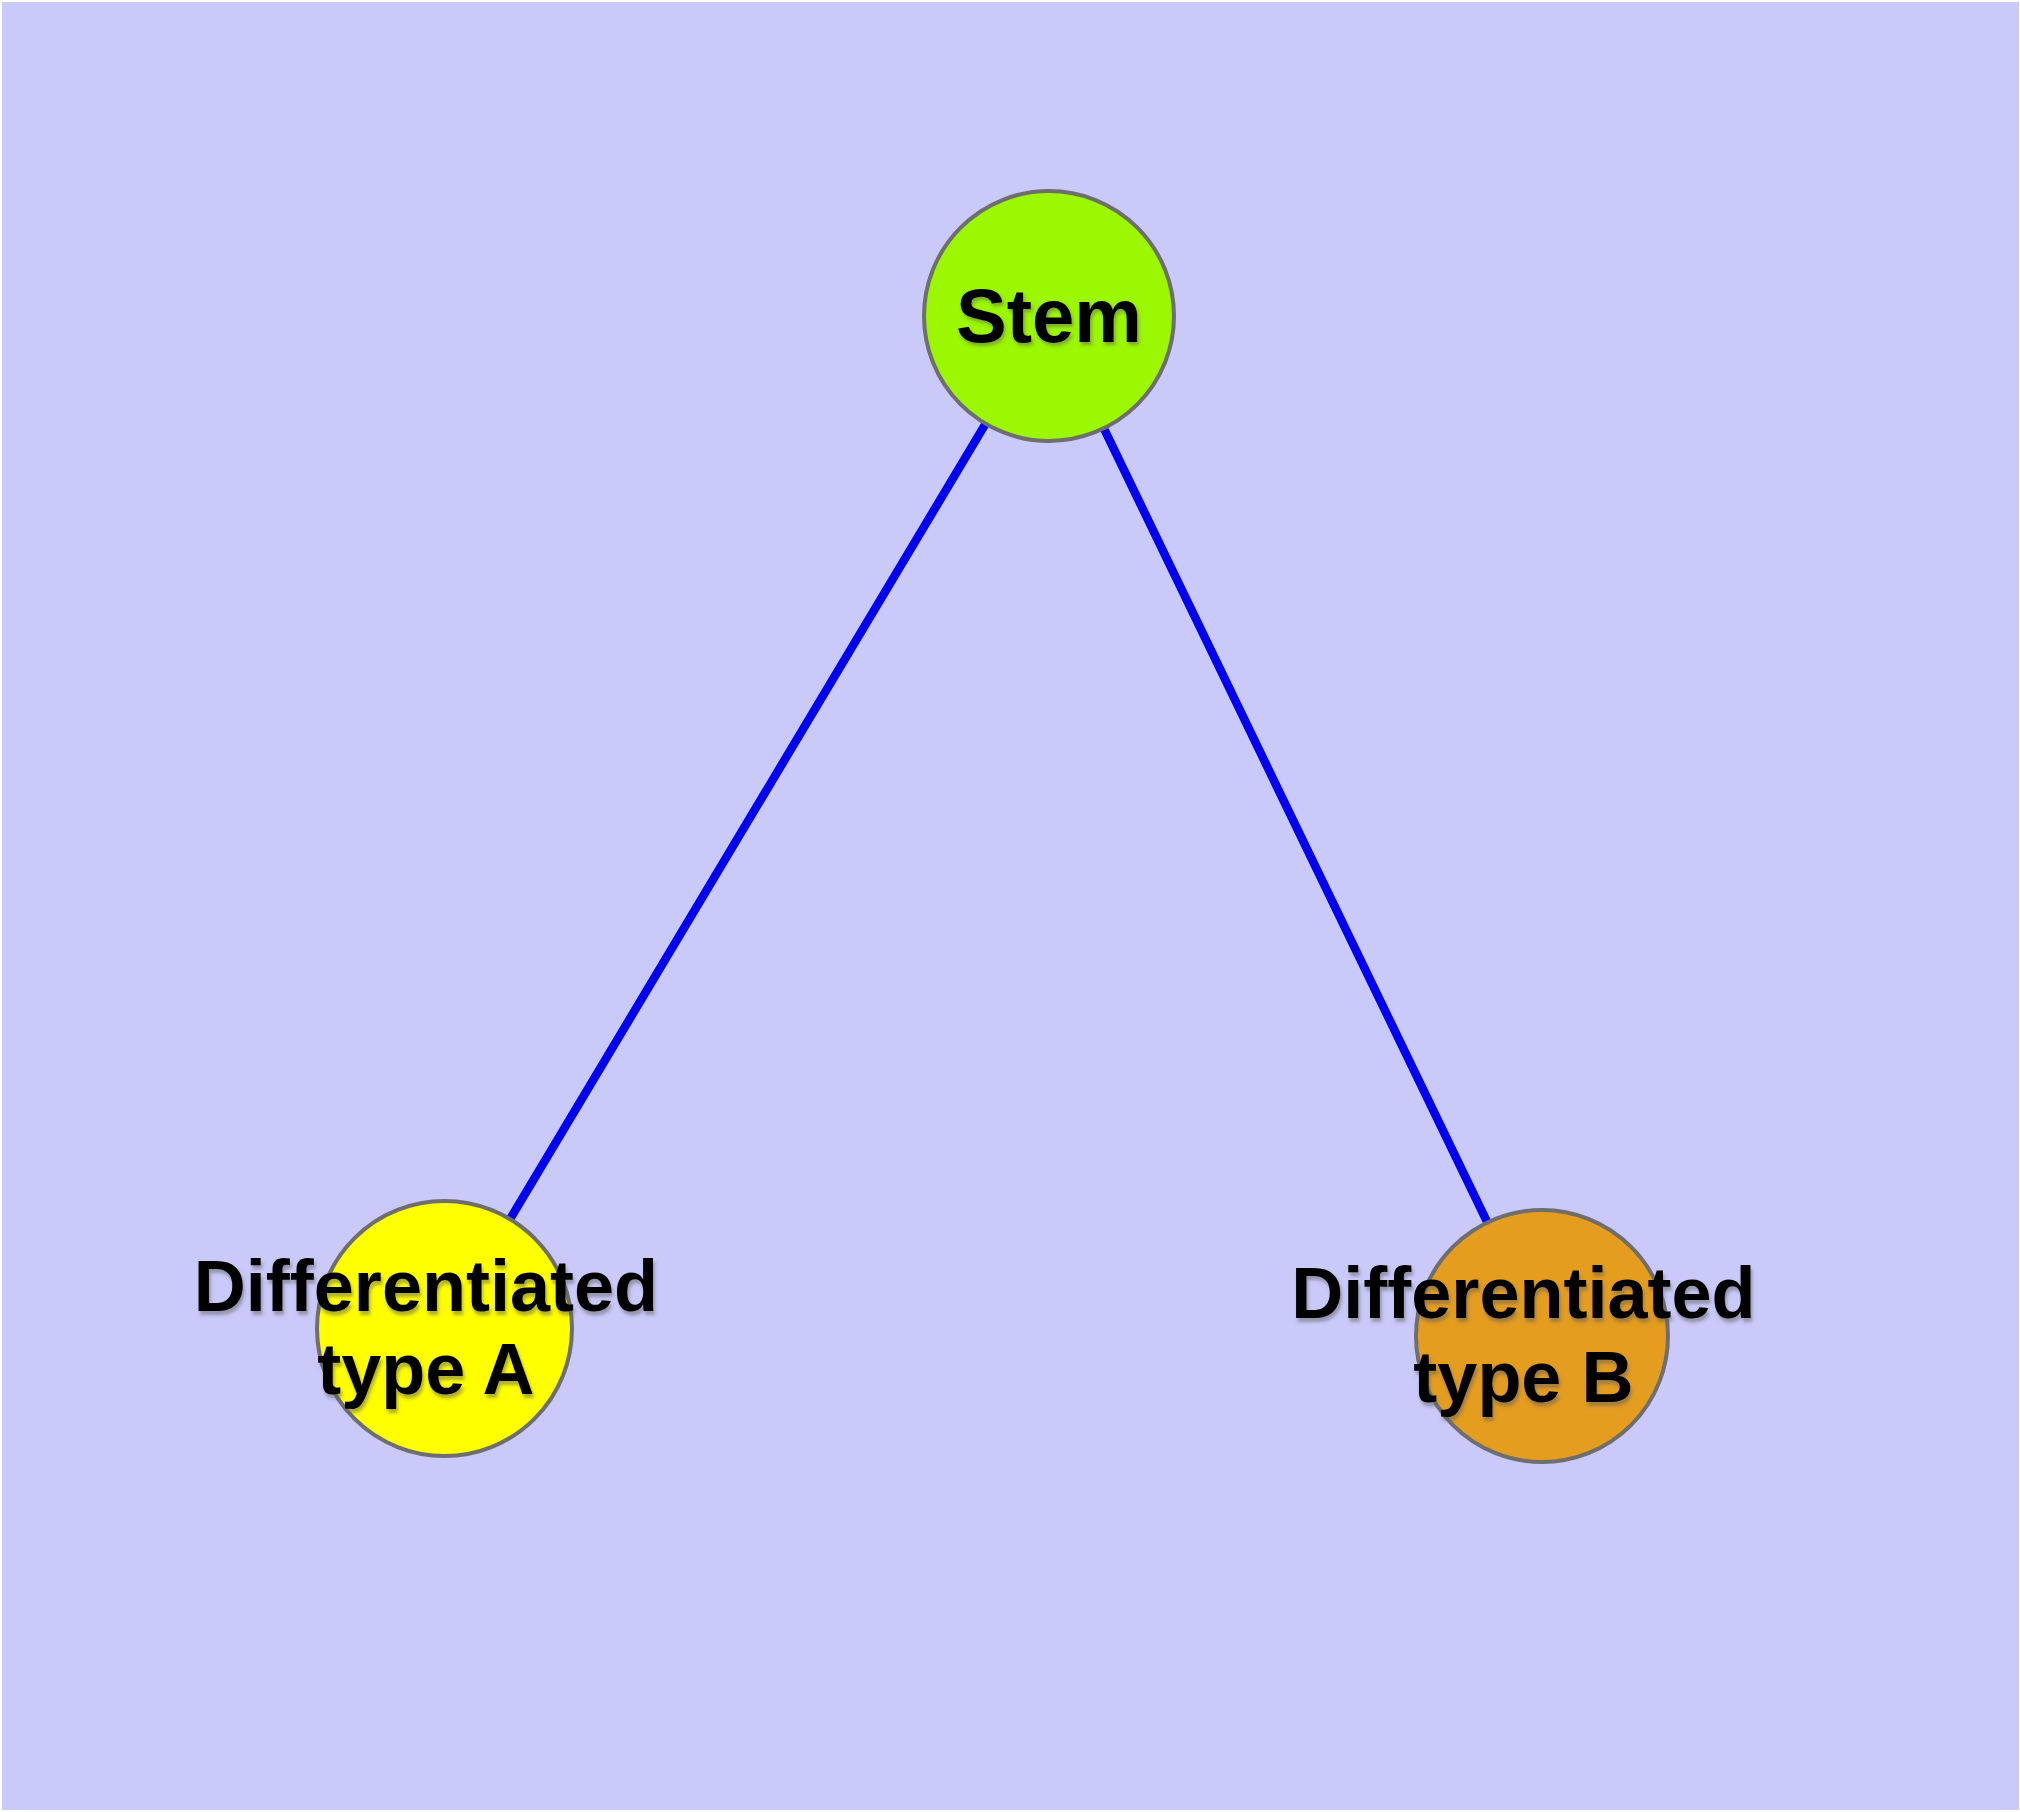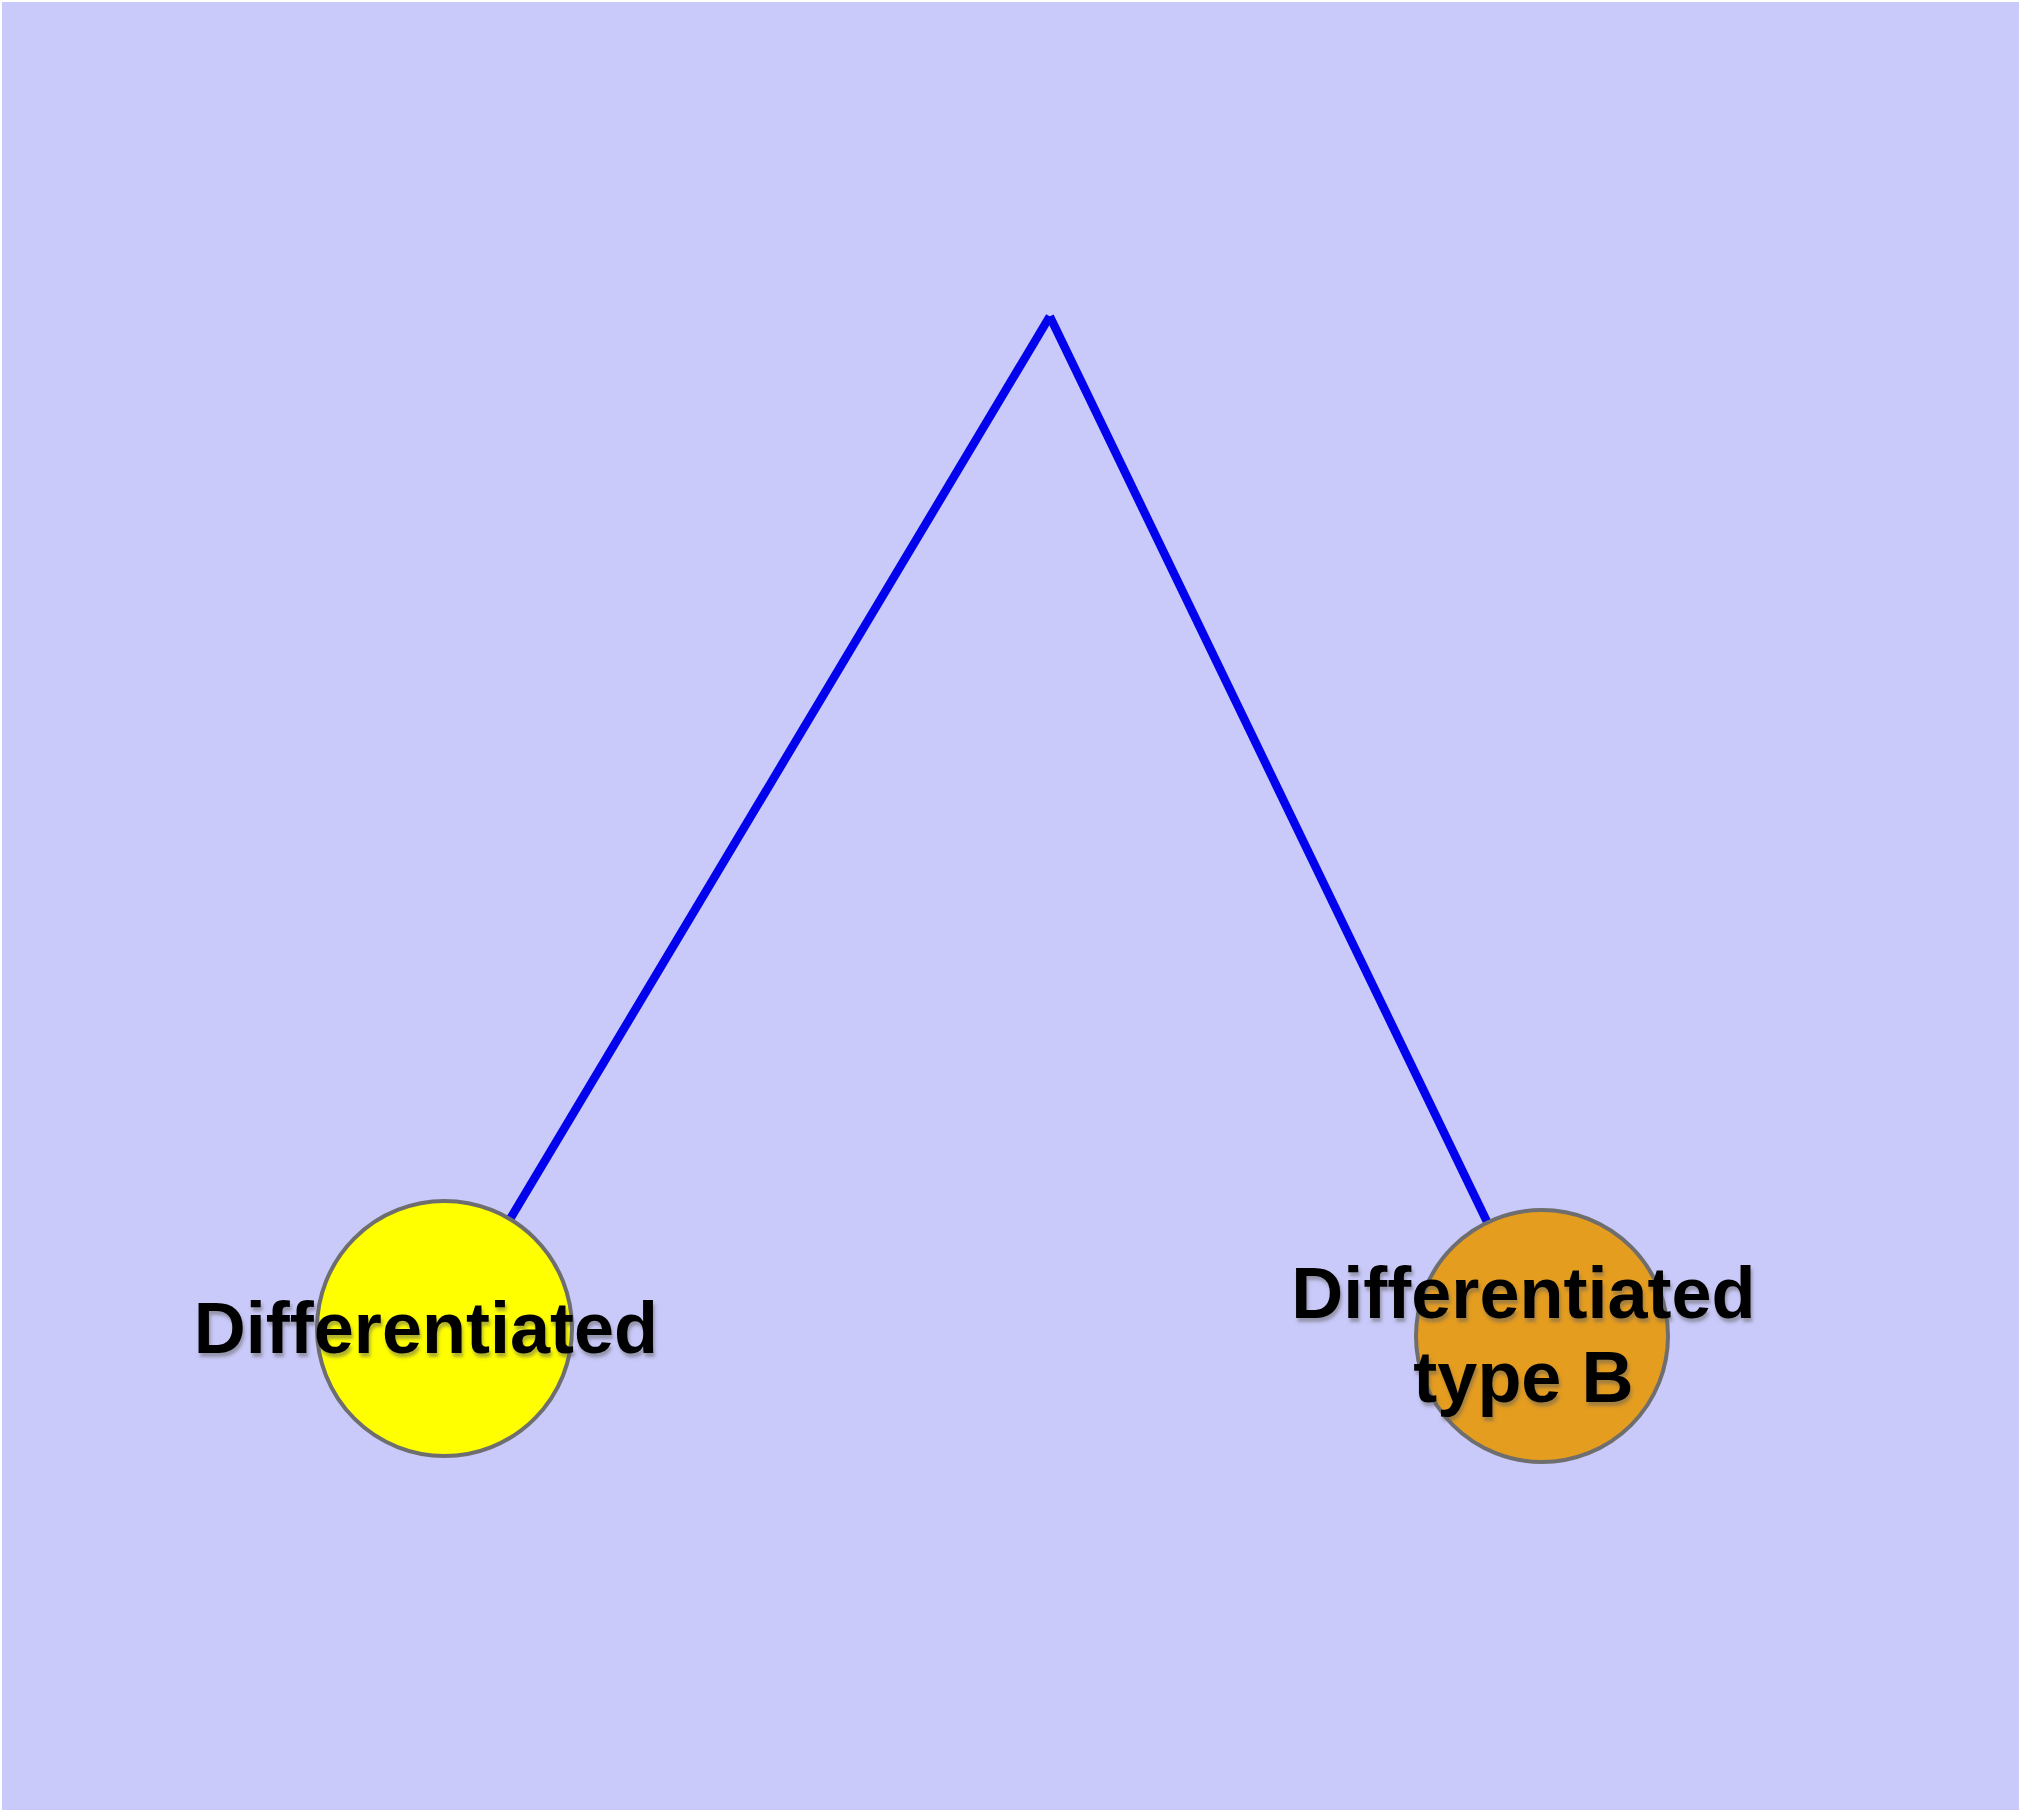--- a/index.html
+++ b/index.html
@@ -58,24 +58,28 @@
 </head>
 <body>
 
 <div class="canvas">
 
   <svg class="edges" id="edge-layer" width="2021" height="1812" viewBox="0 0 2384 2138">
       <line x1="1236" y1="371" x2="522" y2="1565" stroke="#0202EC" stroke-width="10"></line>
       <line x1="1236" y1="371" x2="1817" y2="1574" stroke="#0202EC" stroke-width="10"></line>
     </svg>
 
+  <div class="node" data-node-id="stem" style="left: 920px; top: 187px; width: 254px; height: 254px; background: rgb(155, 247, 2); border-color: rgb(110, 110, 110); border-width: 4.2px;">
+    <div class="label">Stem</div>
+  </div>
 
   <div class="node" data-node-id="diff_a" style="left: 313px; top: 1197px; width: 259px; height: 259px; background: rgb(255, 255, 0); border-color: rgb(110, 110, 110); border-width: 4.2px;">
     <div class="label two-line">
       <span class="line">Differentiated</span>
+      <span class="line">type A</span>
     </div>
   </div>
 
   <div class="node" data-node-id="diff_b" style="left: 1412px; top: 1206px; width: 256px; height: 256px; background: rgb(229, 157, 32); border-color: rgb(110, 110, 110); border-width: 4.2px;">
     <div class="label two-line">
       <span class="line">Differentiated</span>
       <span class="line">type B</span>
     </div>
   </div>
 

